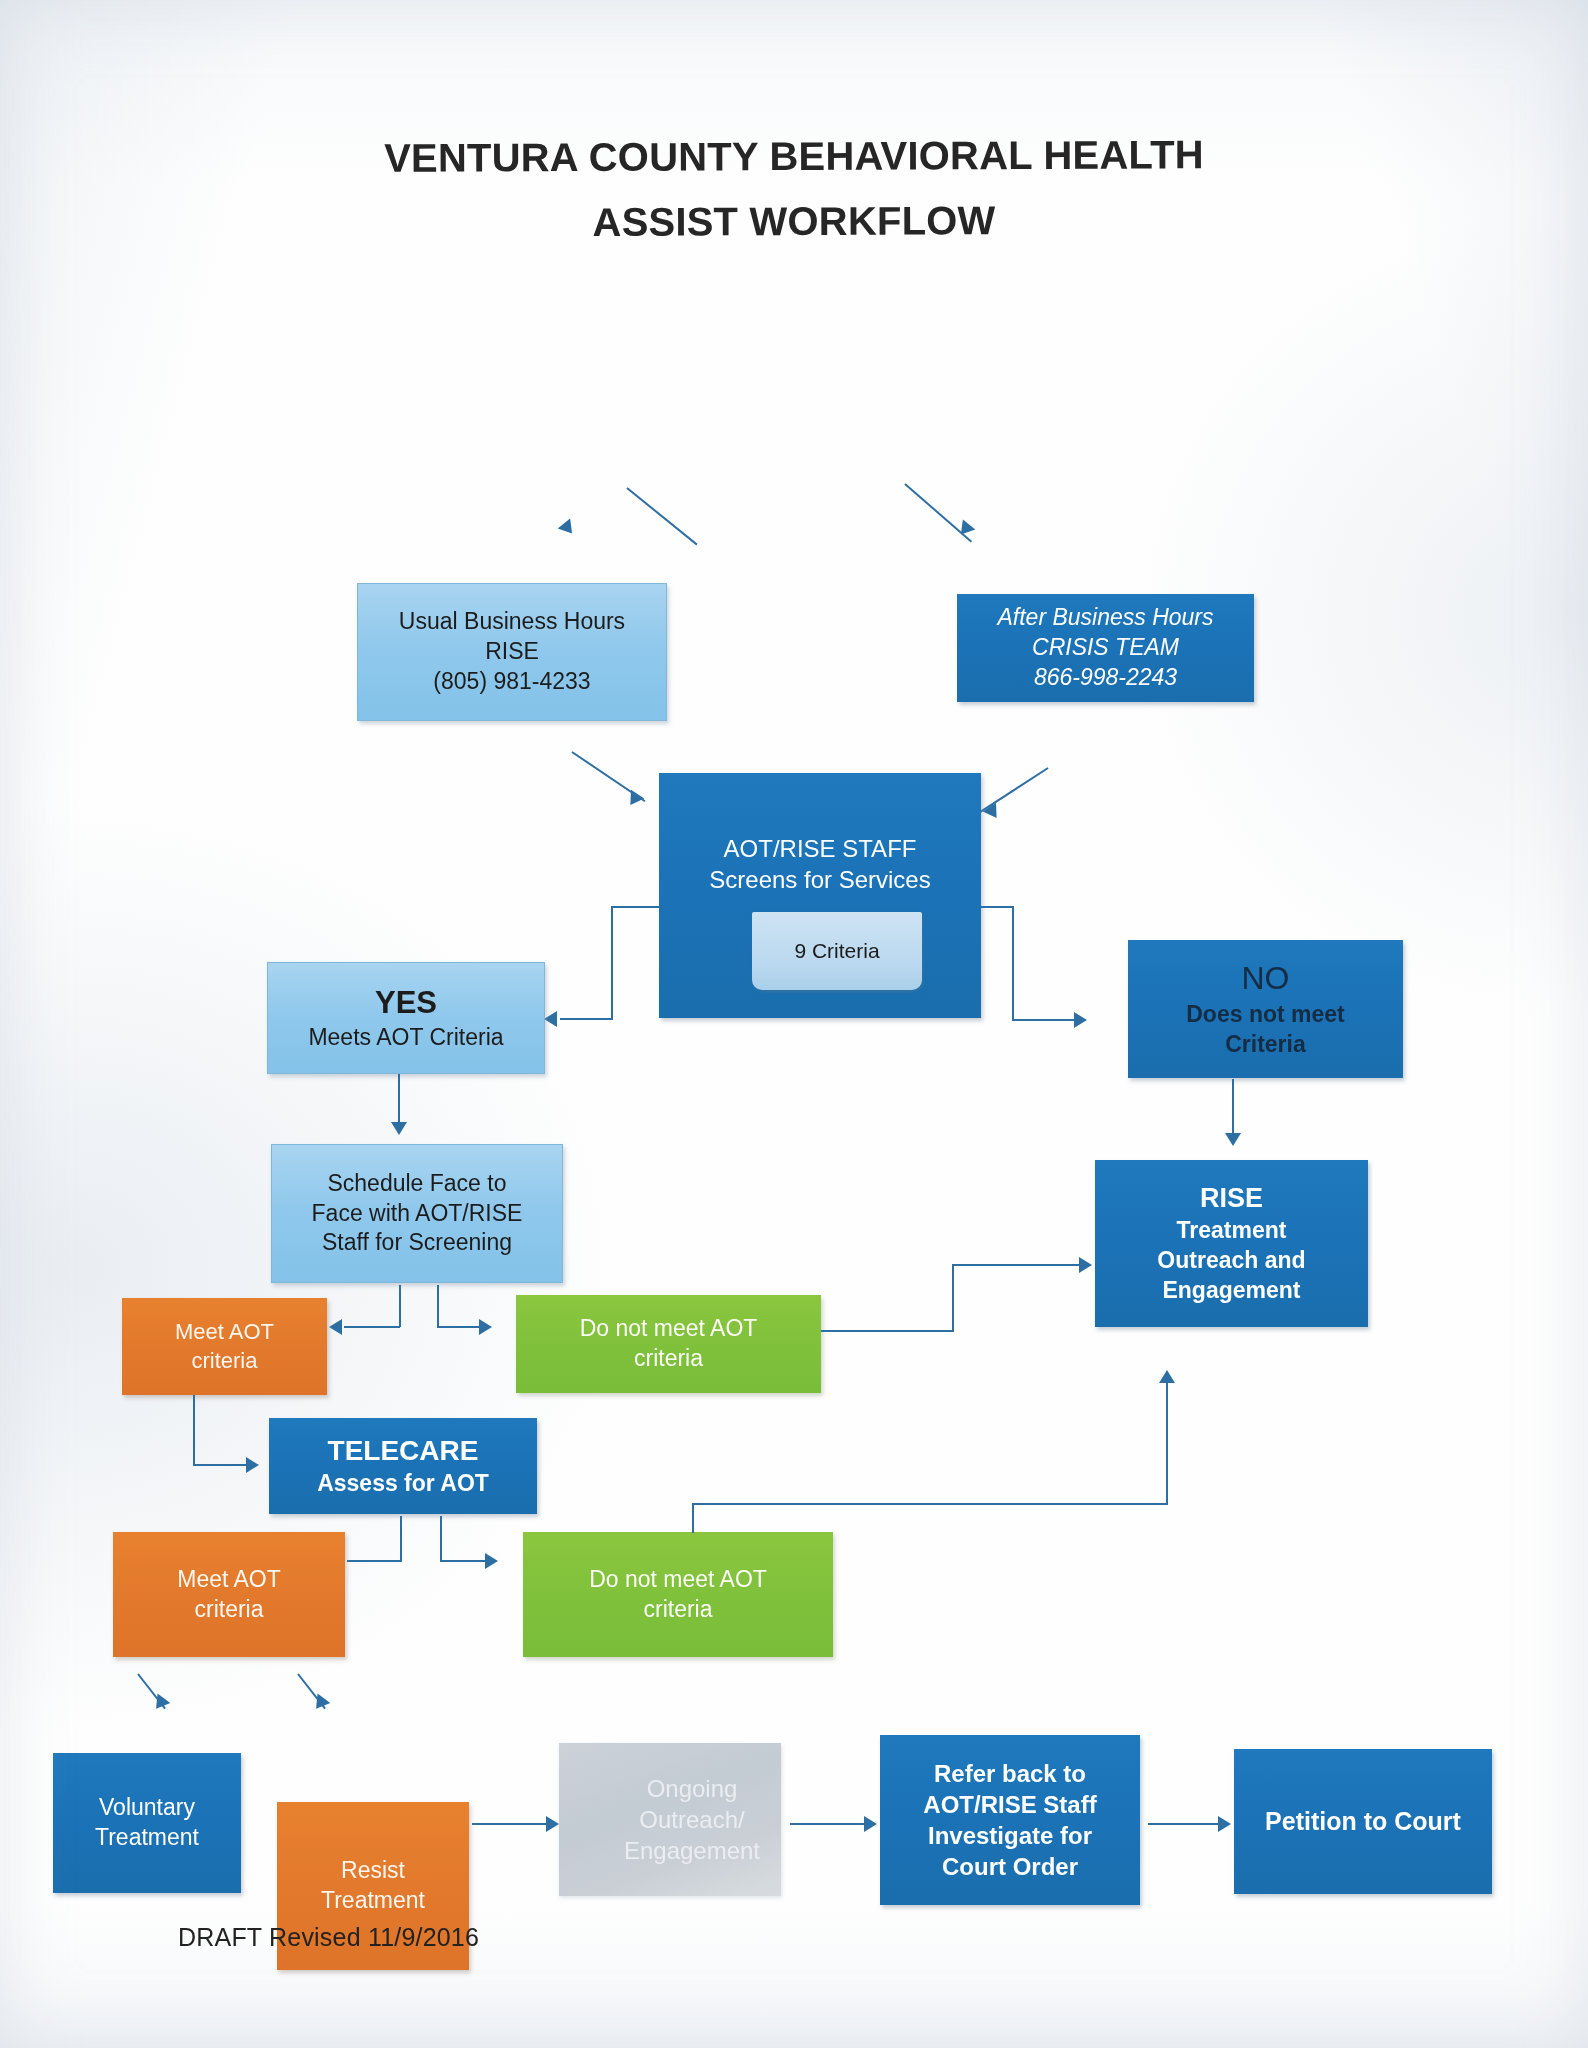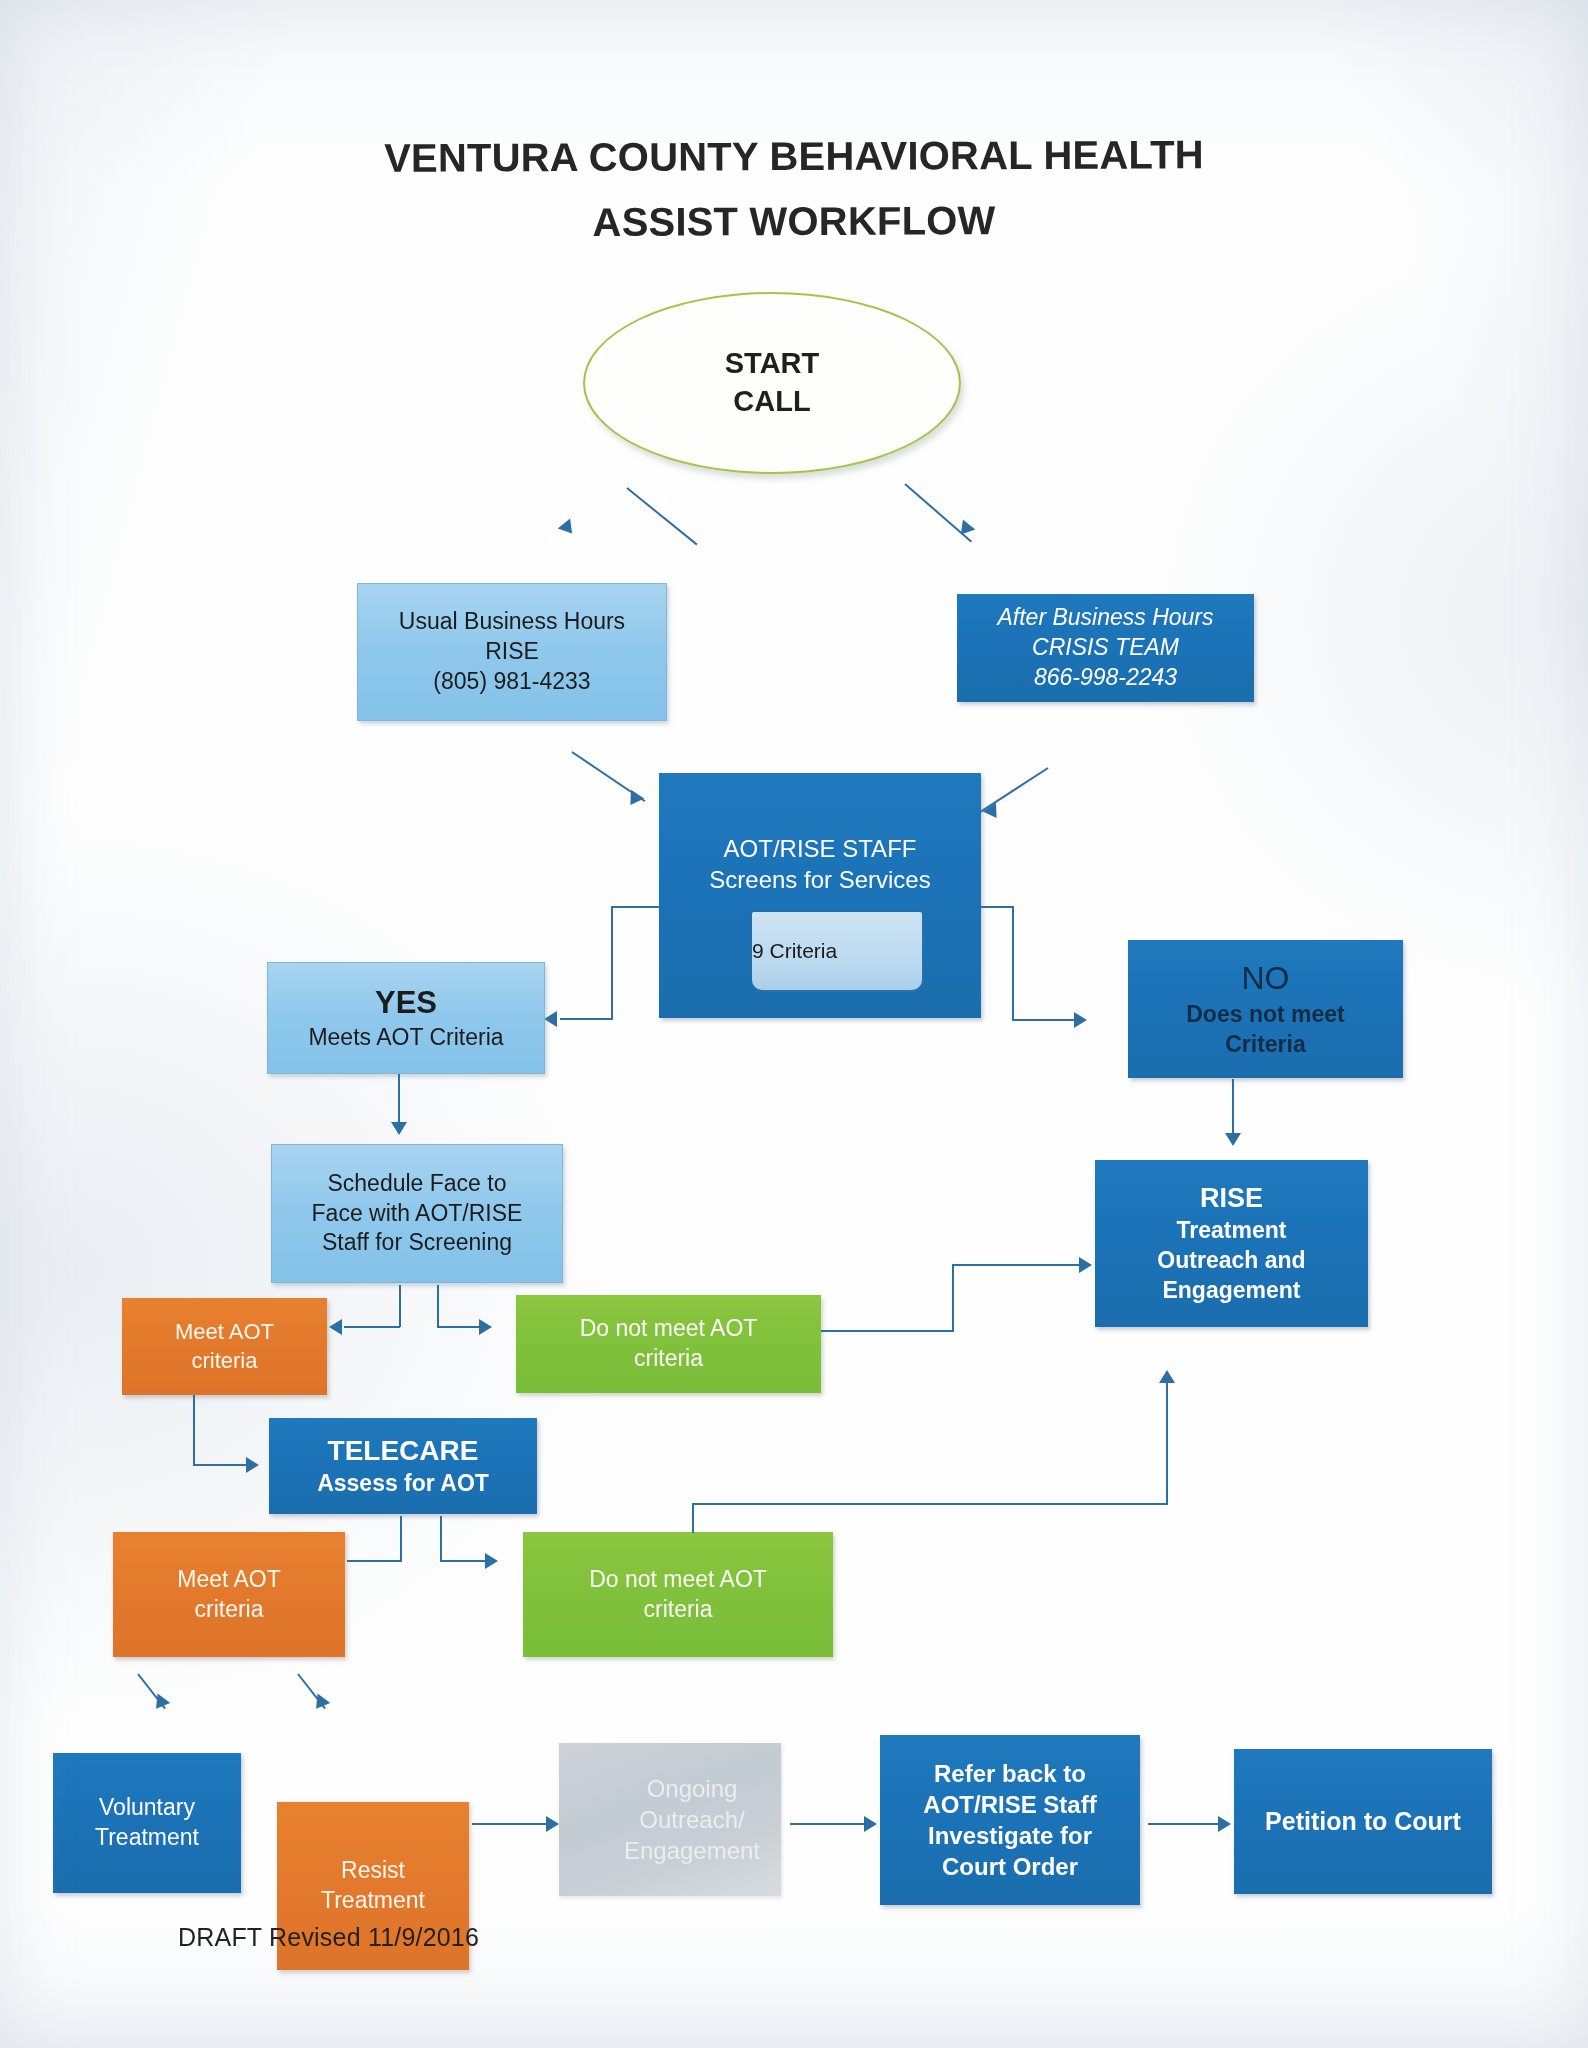--- a/index.html
+++ b/index.html
@@ -109,20 +109,21 @@
     box-shadow: 3px 5px 6px rgba(150,165,150,.35);
   }
 
   
   #node-nine-criteria {
     position: absolute;
     background: linear-gradient(180deg, #cde3f4 0%, #b9d8ef 70%, #a9cfe9 100%);
     color: #1b1b1b;
     display: flex;
     align-items: center;
+    justify-content: center;
     font-size: 21px;
     border-radius: 2px 2px 10px 10px;
     box-shadow: 1px 2px 3px rgba(90,120,145,.35);
   }
 
   
   .ln-h, .ln-v {
     position: absolute;
     background: #2e6fa3;
   }
@@ -157,24 +158,20 @@
 </style>
 </head>
 <body>
 
 <div id="page">
   <div id="paper-texture"></div>
 
   <div class="title" id="title-line-1">VENTURA COUNTY BEHAVIORAL HEALTH</div>
   <div class="title" id="title-line-2">ASSIST WORKFLOW</div>
 
-  <div class="node" id="node-start" style="left:583px; top:292px; width:378px; height:182px; font-size:29px; font-weight:bold;">
-    <span class="ln">START</span>
-    <span class="ln">CALL</span>
-  </div>
 
   <div class="diag" style="left:627px; top:487px; width:90px; transform: rotate(39deg);"></div>
   <div class="arrow arrow-down" style="left:560px; top:522px; transform: rotate(-39deg);"></div>
 
   <div class="diag" style="left:905px; top:483px; width:88px; transform: rotate(41deg);"></div>
   <div class="arrow arrow-down" style="left:957px; top:523px; transform: rotate(39deg);"></div>
 
   <div class="node fill-lightblue" id="node-usual-hours" style="left:357px; top:583px; width:310px; height:138px; font-size:23px;">
     <span class="ln">Usual Business Hours</span>
     <span class="ln">RISE</span>

